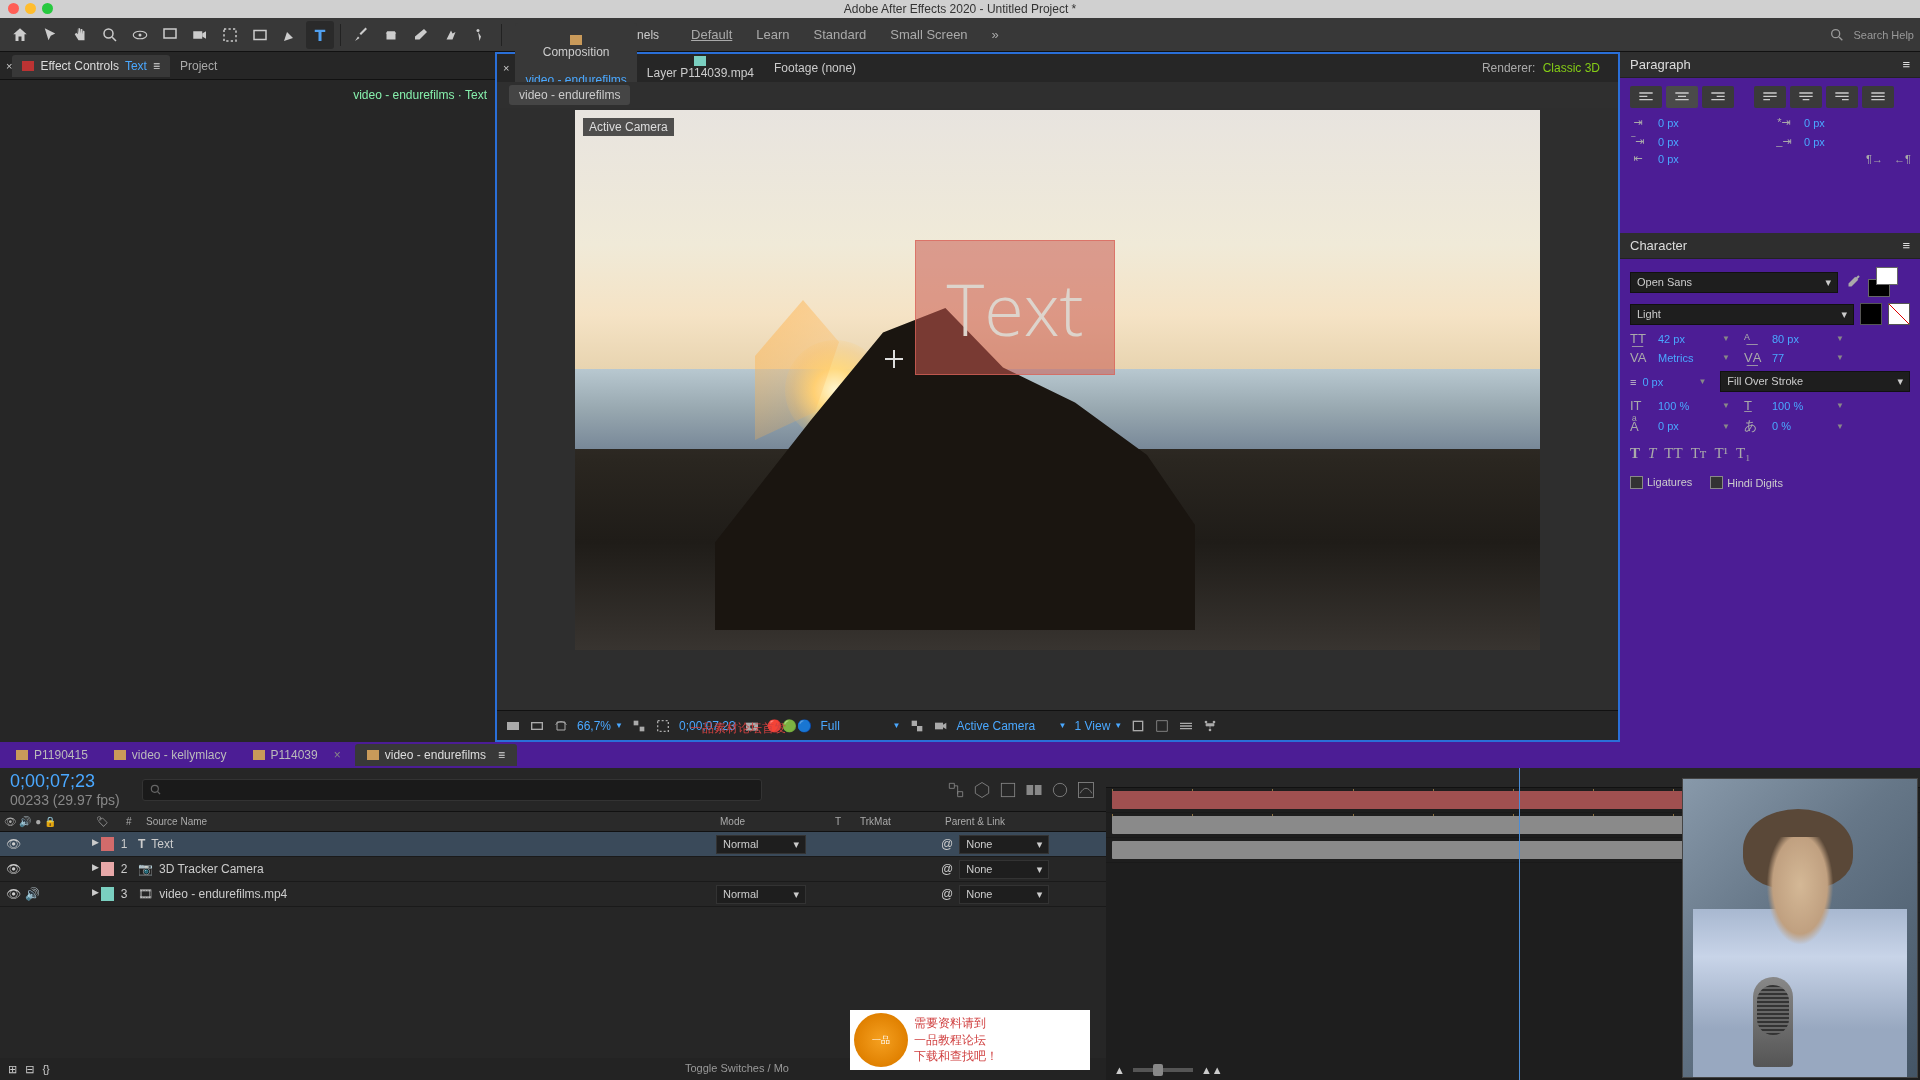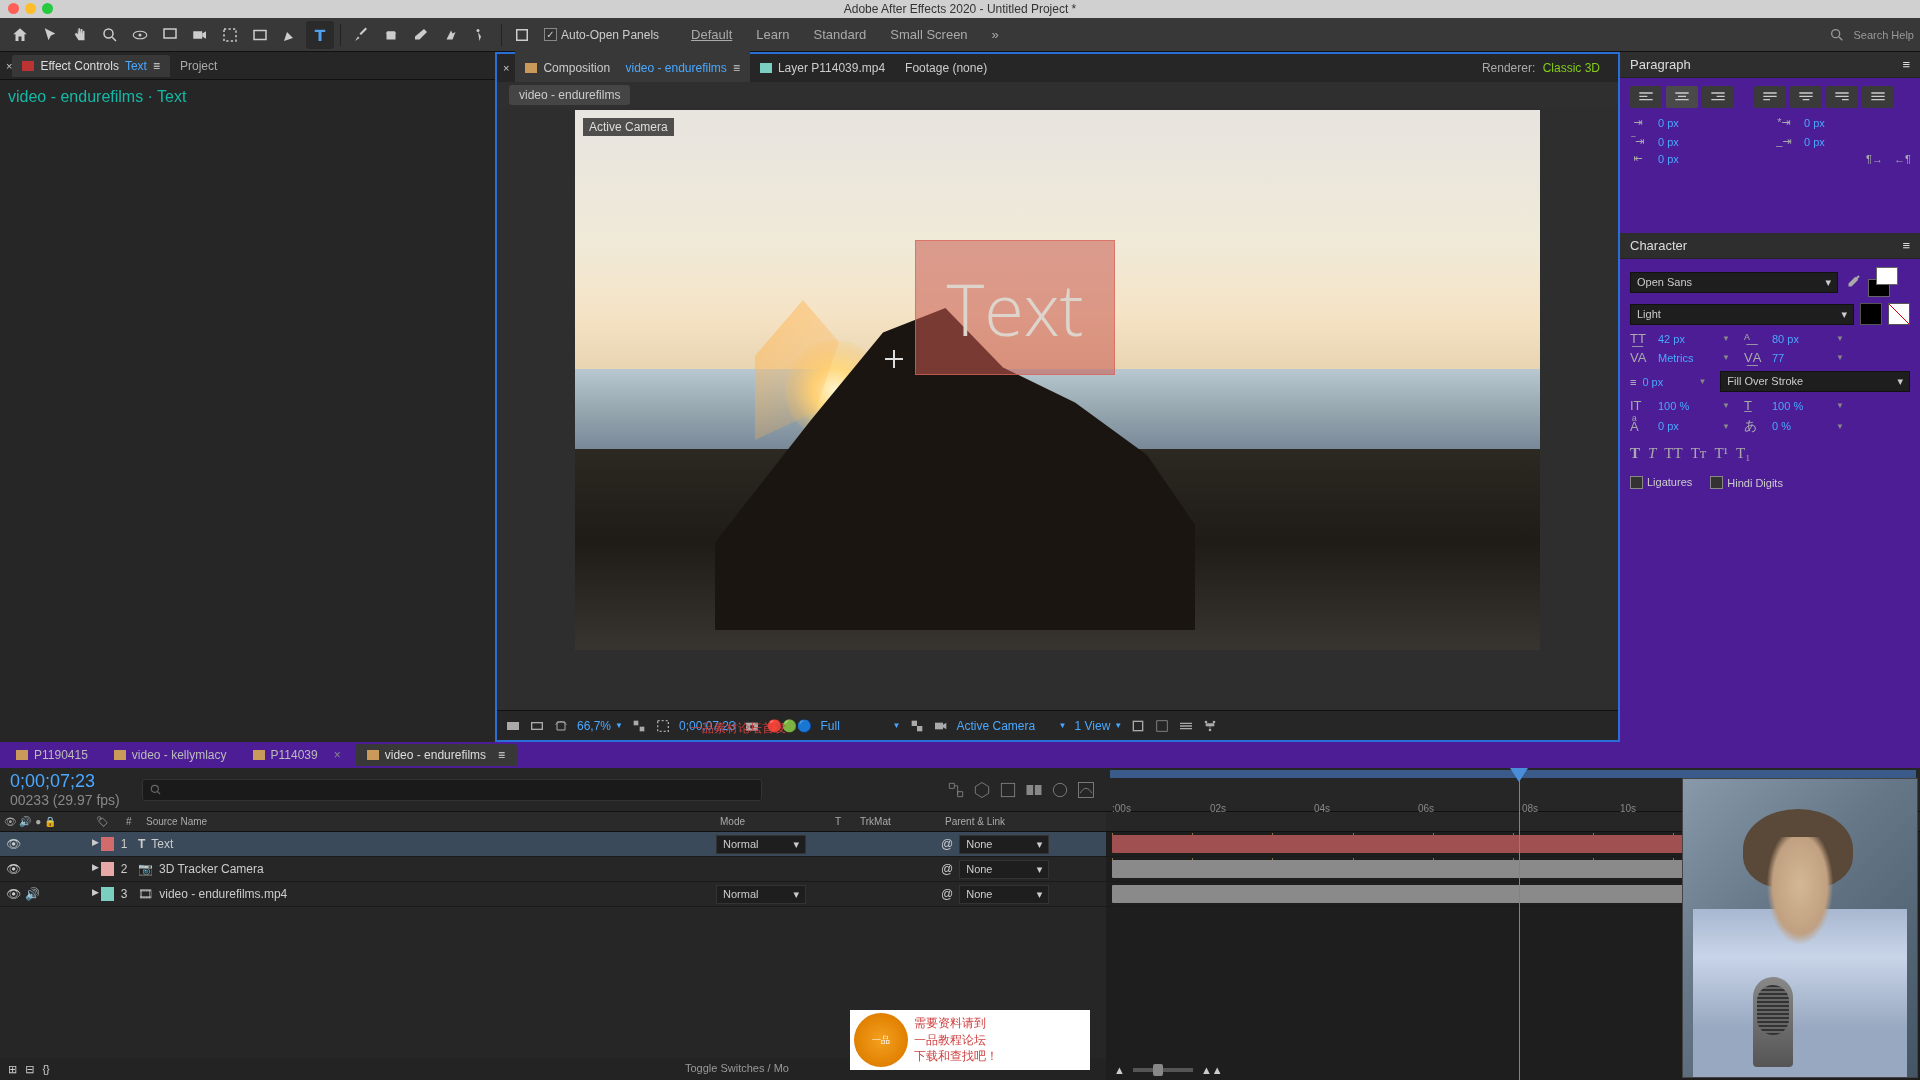--- a/index.html
+++ b/index.html
@@ -17,24 +17,24 @@
 .checkbox.checked::after { content: "✓"; font-size: 10px; color: #ccc; }
 .workspace-tabs { display: flex; gap: 24px; margin-left: 30px; color: #aaa; font-size: 13px; }
 .workspace-tabs span { cursor: pointer; }
 .search-help { margin-left: auto; display: flex; align-items: center; gap: 8px; color: #999; }
 .main-area { display: flex; height: 690px; }
 .left-col { width: 495px; background: #262626; display: flex; flex-direction: column; }
 .panel-tabs { height: 28px; background: #262626; display: flex; align-items: center; padding: 0 6px; border-bottom: 1px solid #111; }
 .panel-tab { padding: 4px 10px; color: #aaa; font-size: 12px; display: flex; align-items: center; gap: 6px; border-radius: 3px 3px 0 0; }
 .panel-tab.active { background: #383838; color: #ddd; }
 .tab-icon { width: 12px; height: 10px; background: #b0b0b0; }
-.fx-body { padding: 8px; font-size: 16px; color: #14b8a6; }
+.fx-body { padding: 8px; font-size: 12px; color: #86efac; text-align: right; }
 .center-col { flex: 1; background: #1a1a1a; display: flex; flex-direction: column; border: 2px solid #2a6fd8; }
 .comp-tabs { height: 28px; background: #262626; display: flex; align-items: center; padding: 0 6px; }
-.comp-tab { padding: 12px 10px; display: flex; align-items: center; gap: 6px; font-size: 12px; border-radius: 3px 3px 0 0; }
+.comp-tab { padding: 12px 10px; display: flex; align-items: center; gap: 0; font-size: 12px; border-radius: 3px 3px 0 0; flex-direction: column; }
 .comp-tab.active { background: #383838; }
 .comp-tab .accent { color: #4aa8ff; }
 .renderer { margin-left: auto; margin-right: 12px; color: #aaa; font-size: 12px; }
 .renderer .val { color: #84cc16; margin-left: 4px; }
 .breadcrumb { height: 26px; background: #2f2f2f; display: flex; align-items: center; padding: 0 12px; font-size: 12px; }
 .breadcrumb .crumb { background: #454545; padding: 3px 10px; border-radius: 3px; }
 .viewer { flex: 1; background: #2e2e2e; position: relative; display: flex; align-items: flex-start; justify-content: center; padding-top: 2px; }
 .canvas { width: 965px; height: 540px; position: relative; overflow: hidden; }
 .sky { position: absolute; inset: 0; background: linear-gradient(180deg, #e8e4df 0%, #f0ead8 25%, #f5e3c5 38%, #e8d4b0 48%, #3a3530 52%, #2a2620 65%, #1f1c18 80%, #383430 100%); }
 .sun { position: absolute; left: 210px; top: 230px; width: 100px; height: 100px; border-radius: 50%; background: radial-gradient(circle, #fff6d0 0%, #ffd980 30%, rgba(255,200,100,0.3) 60%, transparent 80%); }
@@ -686,32 +686,20 @@
       </div>
       <div style="flex:1"></div>
       <div class="tl-foot" style="display:flex;align-items:center;padding:0 8px;gap:8px">
         <span>⊞</span>
         <span>⊟</span>
         <span>{}</span>
         <span class="dragtext">Toggle Switches / Mo</span>
       </div>
     </div>
     <div class="tl-right">
-      <div class="ruler">
-        <div class="playrange"></div>
-        <div class="ruler-marks">
-          <span style="left:6px">:00s</span>
-          <span style="left:104px">02s</span>
-          <span style="left:208px">04s</span>
-          <span style="left:312px">06s</span>
-          <span style="left:416px">08s</span>
-          <span style="left:514px">10s</span>
-        </div>
-        <div class="playhead-top" style="left:404px"></div>
-      </div>
       <div class="tl-cols" style="height:20px;background:#262626"></div>
       <div class="layer-bars">
         <div class="bar-row">
           <div class="ticks">
               <i></i>
               <i></i>
               <i></i>
               <i></i>
               <i></i>
               <i></i>

